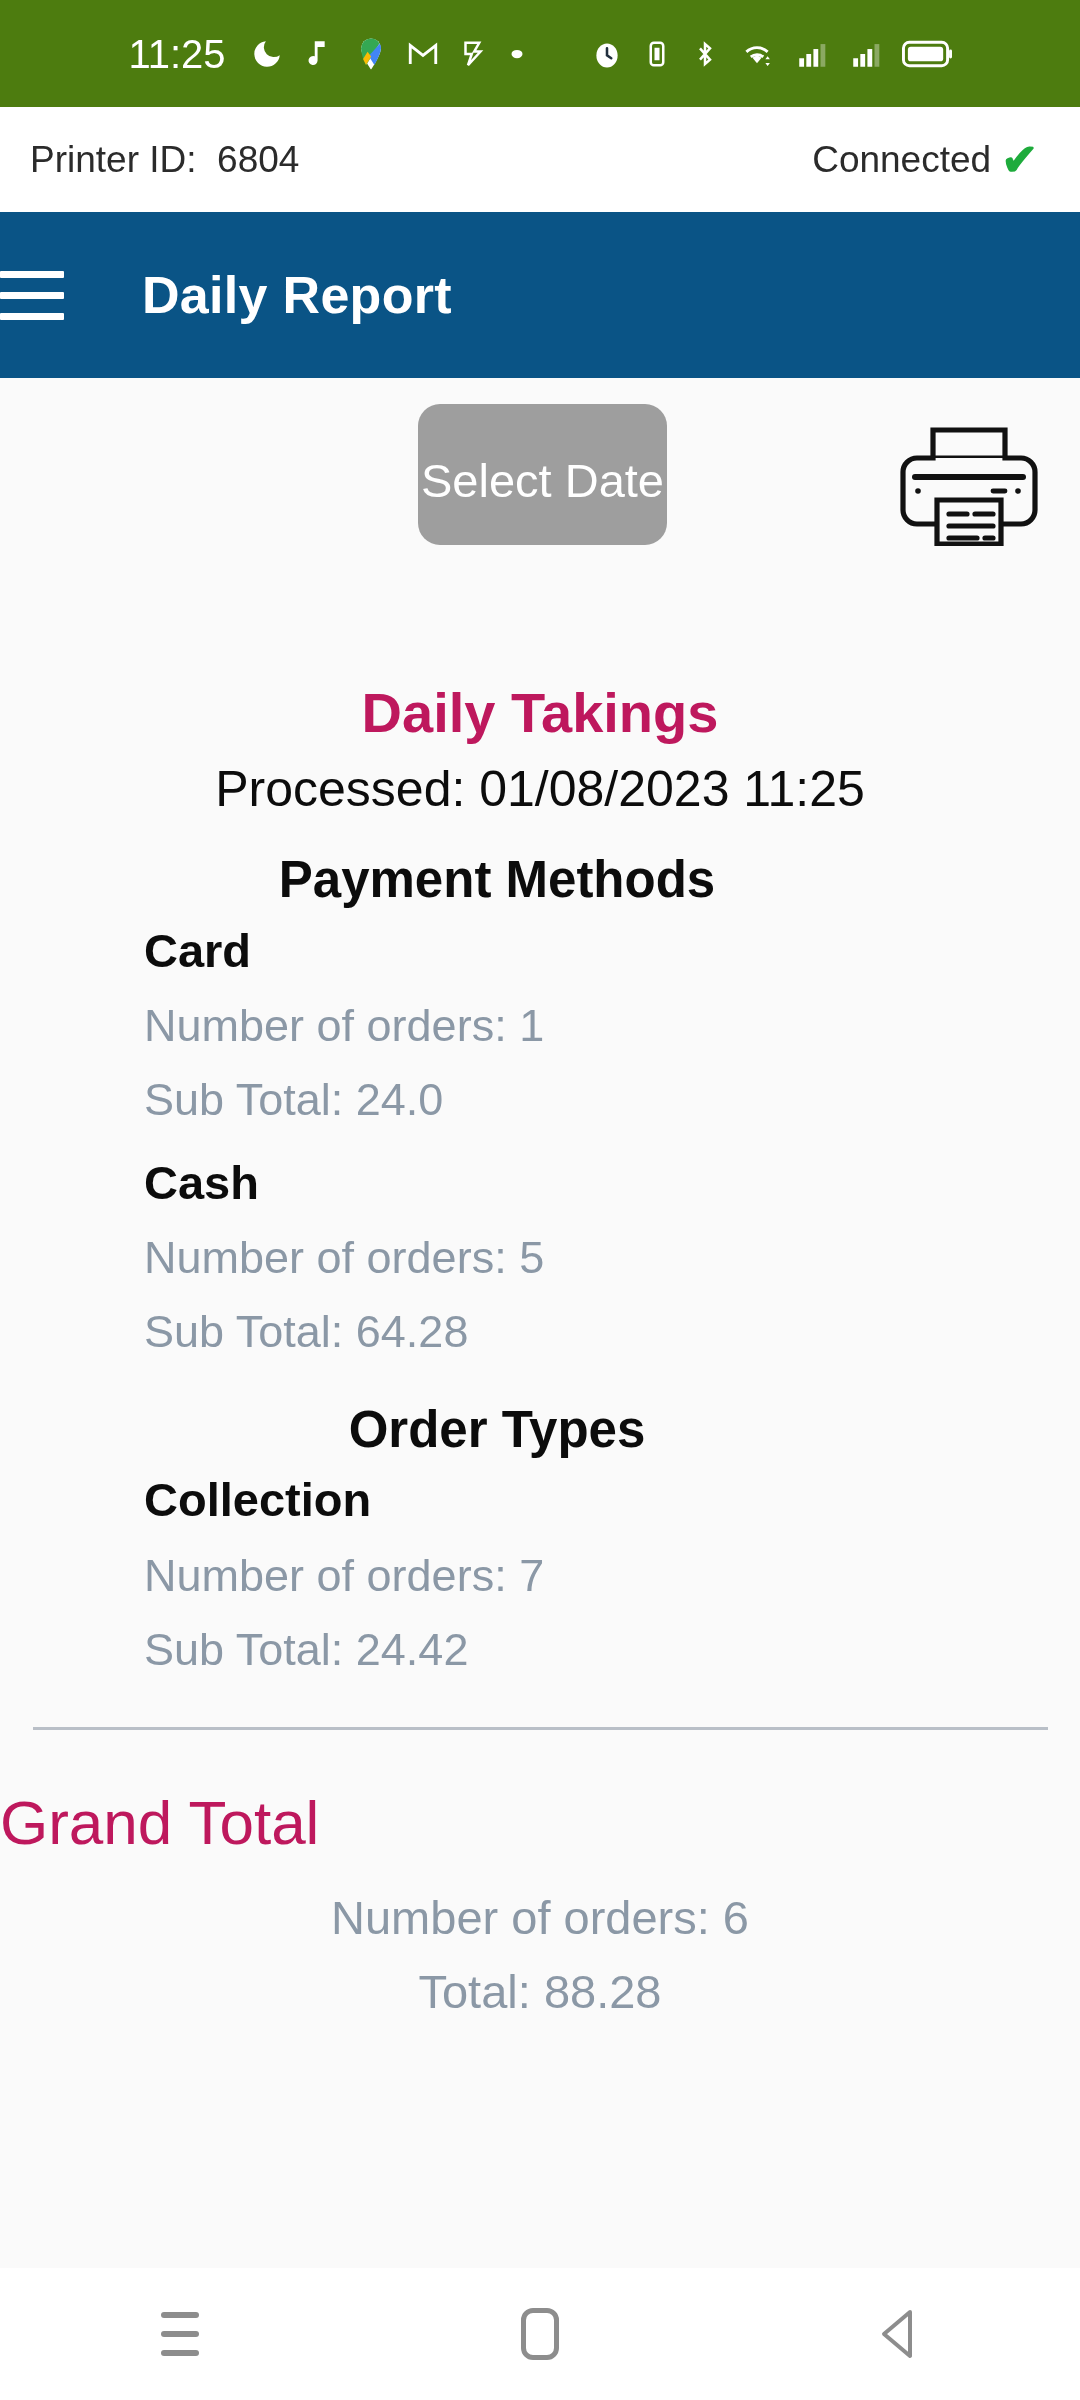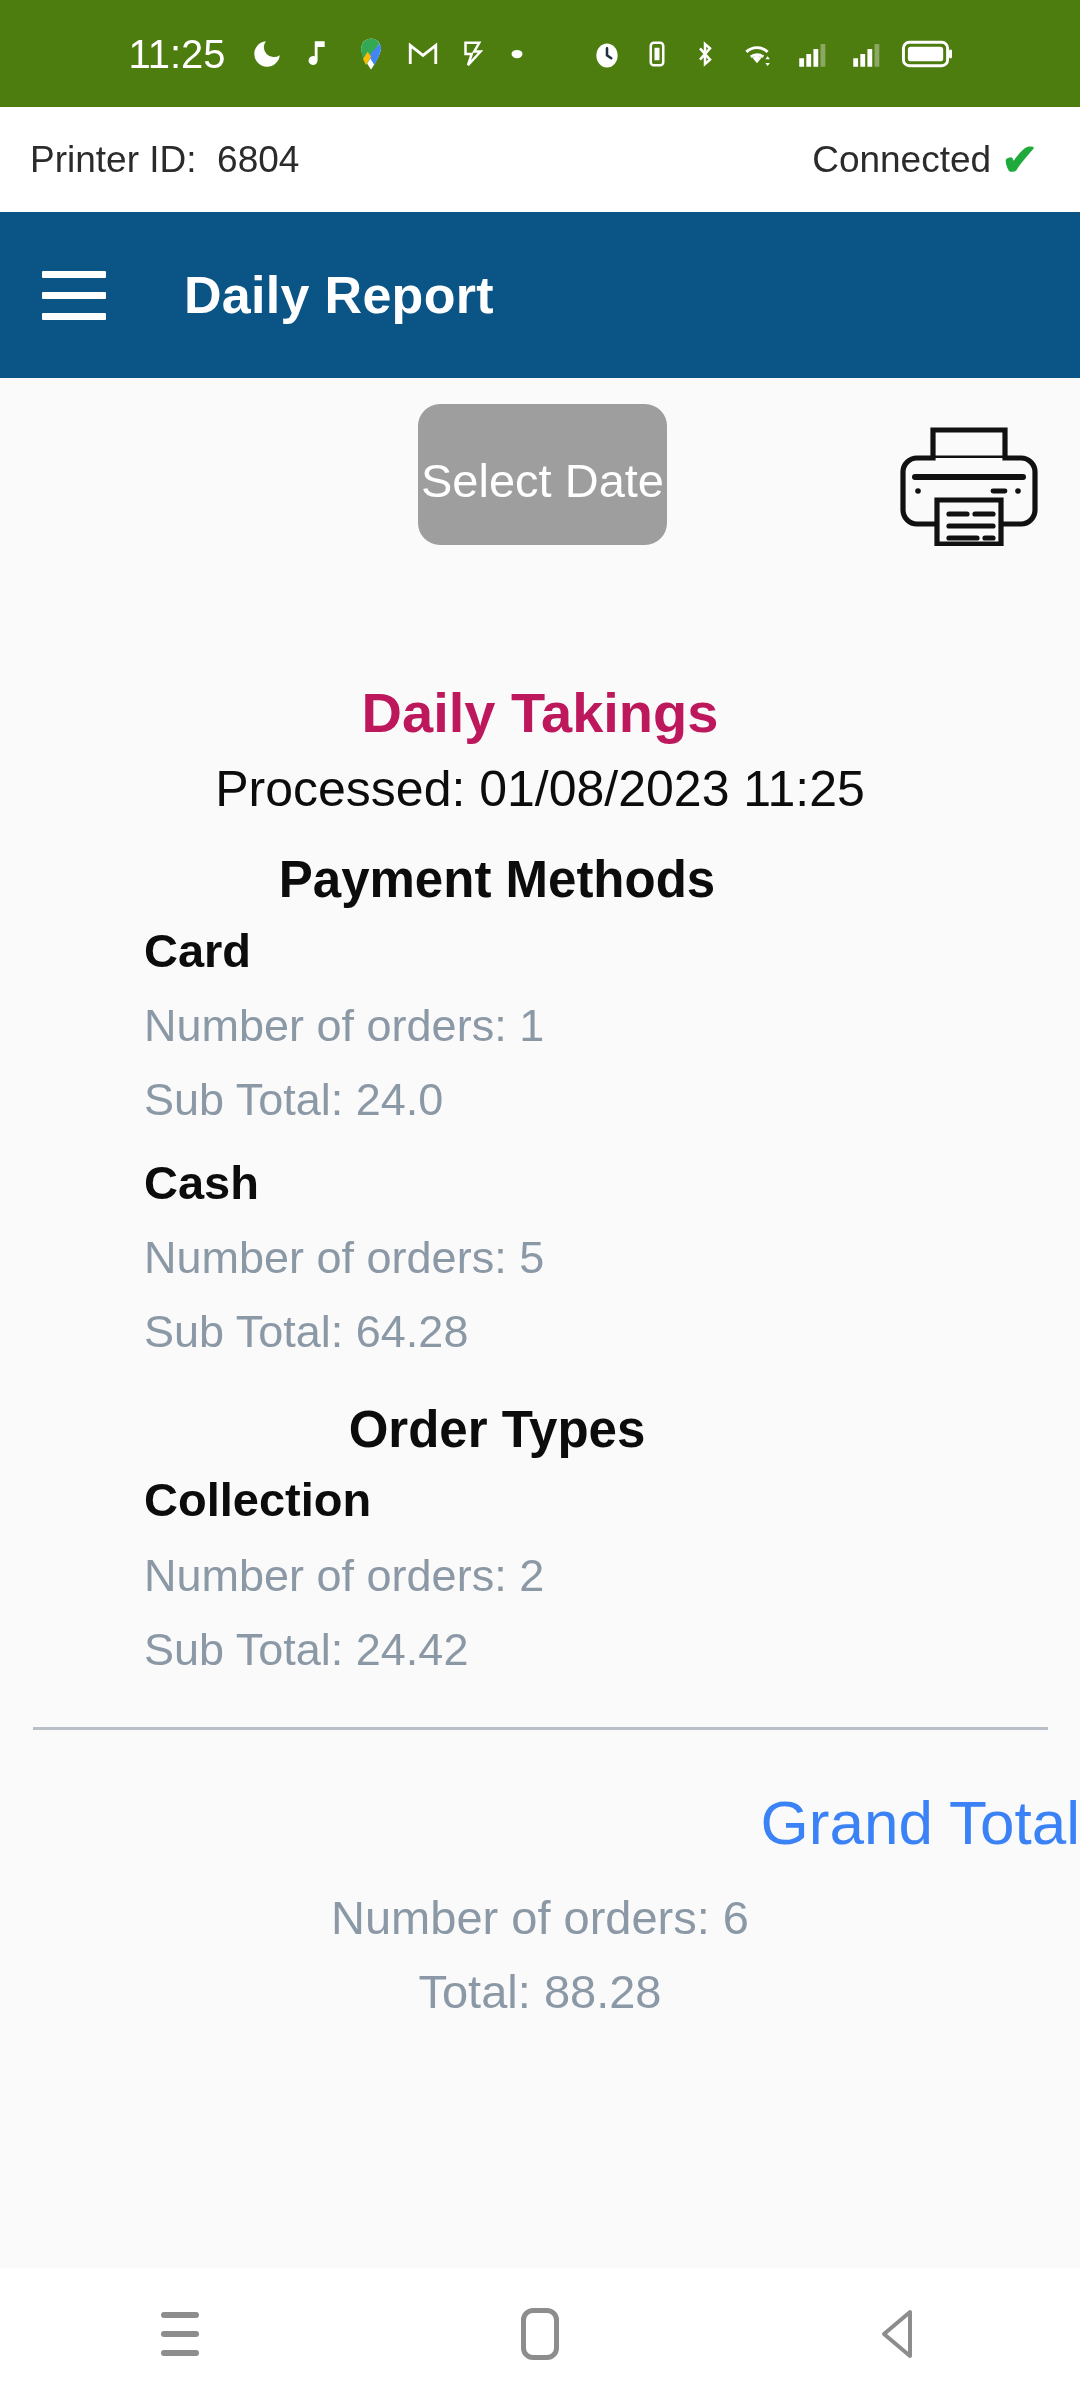--- a/index.html
+++ b/index.html
@@ -33,21 +33,21 @@
     padding:0 30px 0 30px; justify-content:space-between;
   }
   .printer-id{ font-size:37px; color:#2b2b2b; white-space:pre; }
   .conn-wrap{ display:flex; align-items:center; gap:10px; padding-right:12px;}
   .conn-text{ font-size:37px; color:#2b2b2b; }
   .tick{ color:#1eab3c; font-size:44px; line-height:1; font-weight:700; }
 
   
   .app-bar{
     position:absolute; left:0; top:212px; width:1080px; height:166px;
-    background:#0a5486; display:flex; align-items:center; padding-left:42px;
+    background:#0a5486; display:flex; align-items:center; 
   }
   .hamburger{
     width:70px; height:70px; display:flex; flex-direction:column;
     justify-content:center; gap:14px; cursor:pointer;
   }
   .hamburger span{ display:block; width:64px; height:7px; background:#ffffff; border-radius:1px; }
   .app-title{
     color:#ffffff; font-size:52px; font-weight:700; margin-left:72px; letter-spacing:0.3px;
   }
 
@@ -87,22 +87,22 @@
   .group-name{
     position:absolute; left:144px; font-size:47px; font-weight:700; color:#0c0c0c;
   }
   .detail{
     position:absolute; left:144px; font-size:45px; font-weight:400; color:#8b98a6;
   }
   .divider{
     position:absolute; left:33px; top:1727px; width:1015px; height:3px; background:#b9bfc7;
   }
   .grand-title{
-    position:absolute; top:1787px; width:1080px; text-align:right;
-    font-size:62px; font-weight:400; color:#3b82f6;
+    position:absolute; top:1787px; width:1080px; text-align:left;
+    font-size:62px; font-weight:400; color:#be185d;
   }
   .grand-line{
     position:absolute; width:1080px; text-align:center;
     font-size:47px; font-weight:400; color:#8b98a6;
   }
 
   
   .nav-bar{
     position:absolute; left:0; top:2268px; width:1080px; height:132px;
     background:#ffffff; display:flex; align-items:center; justify-content:space-around;
@@ -271,21 +271,21 @@
   <div class="detail" style="top:1000px">Number of orders: 1</div>
   <div class="detail" style="top:1074px">Sub Total: 24.0</div>
 
   <div class="group-name" style="top:1155px">Cash</div>
   <div class="detail" style="top:1232px">Number of orders: 5</div>
   <div class="detail" style="top:1306px">Sub Total: 64.28</div>
 
   <div class="section-head" style="top:1400px">Order Types</div>
 
   <div class="group-name" style="top:1472px">Collection</div>
-  <div class="detail" style="top:1550px">Number of orders: 2</div>
+  <div class="detail" style="top:1550px">Number of orders: 7</div>
   <div class="detail" style="top:1624px">Sub Total: 24.42</div>
 
   <div class="divider"></div>
 
   <div class="grand-title">Grand Total</div>
   <div class="grand-line" style="top:1890px">Number of orders: 6</div>
   <div class="grand-line" style="top:1964px">Total: 88.28</div>
 
   <div class="nav-bar">
     <div class="nav-btn">

